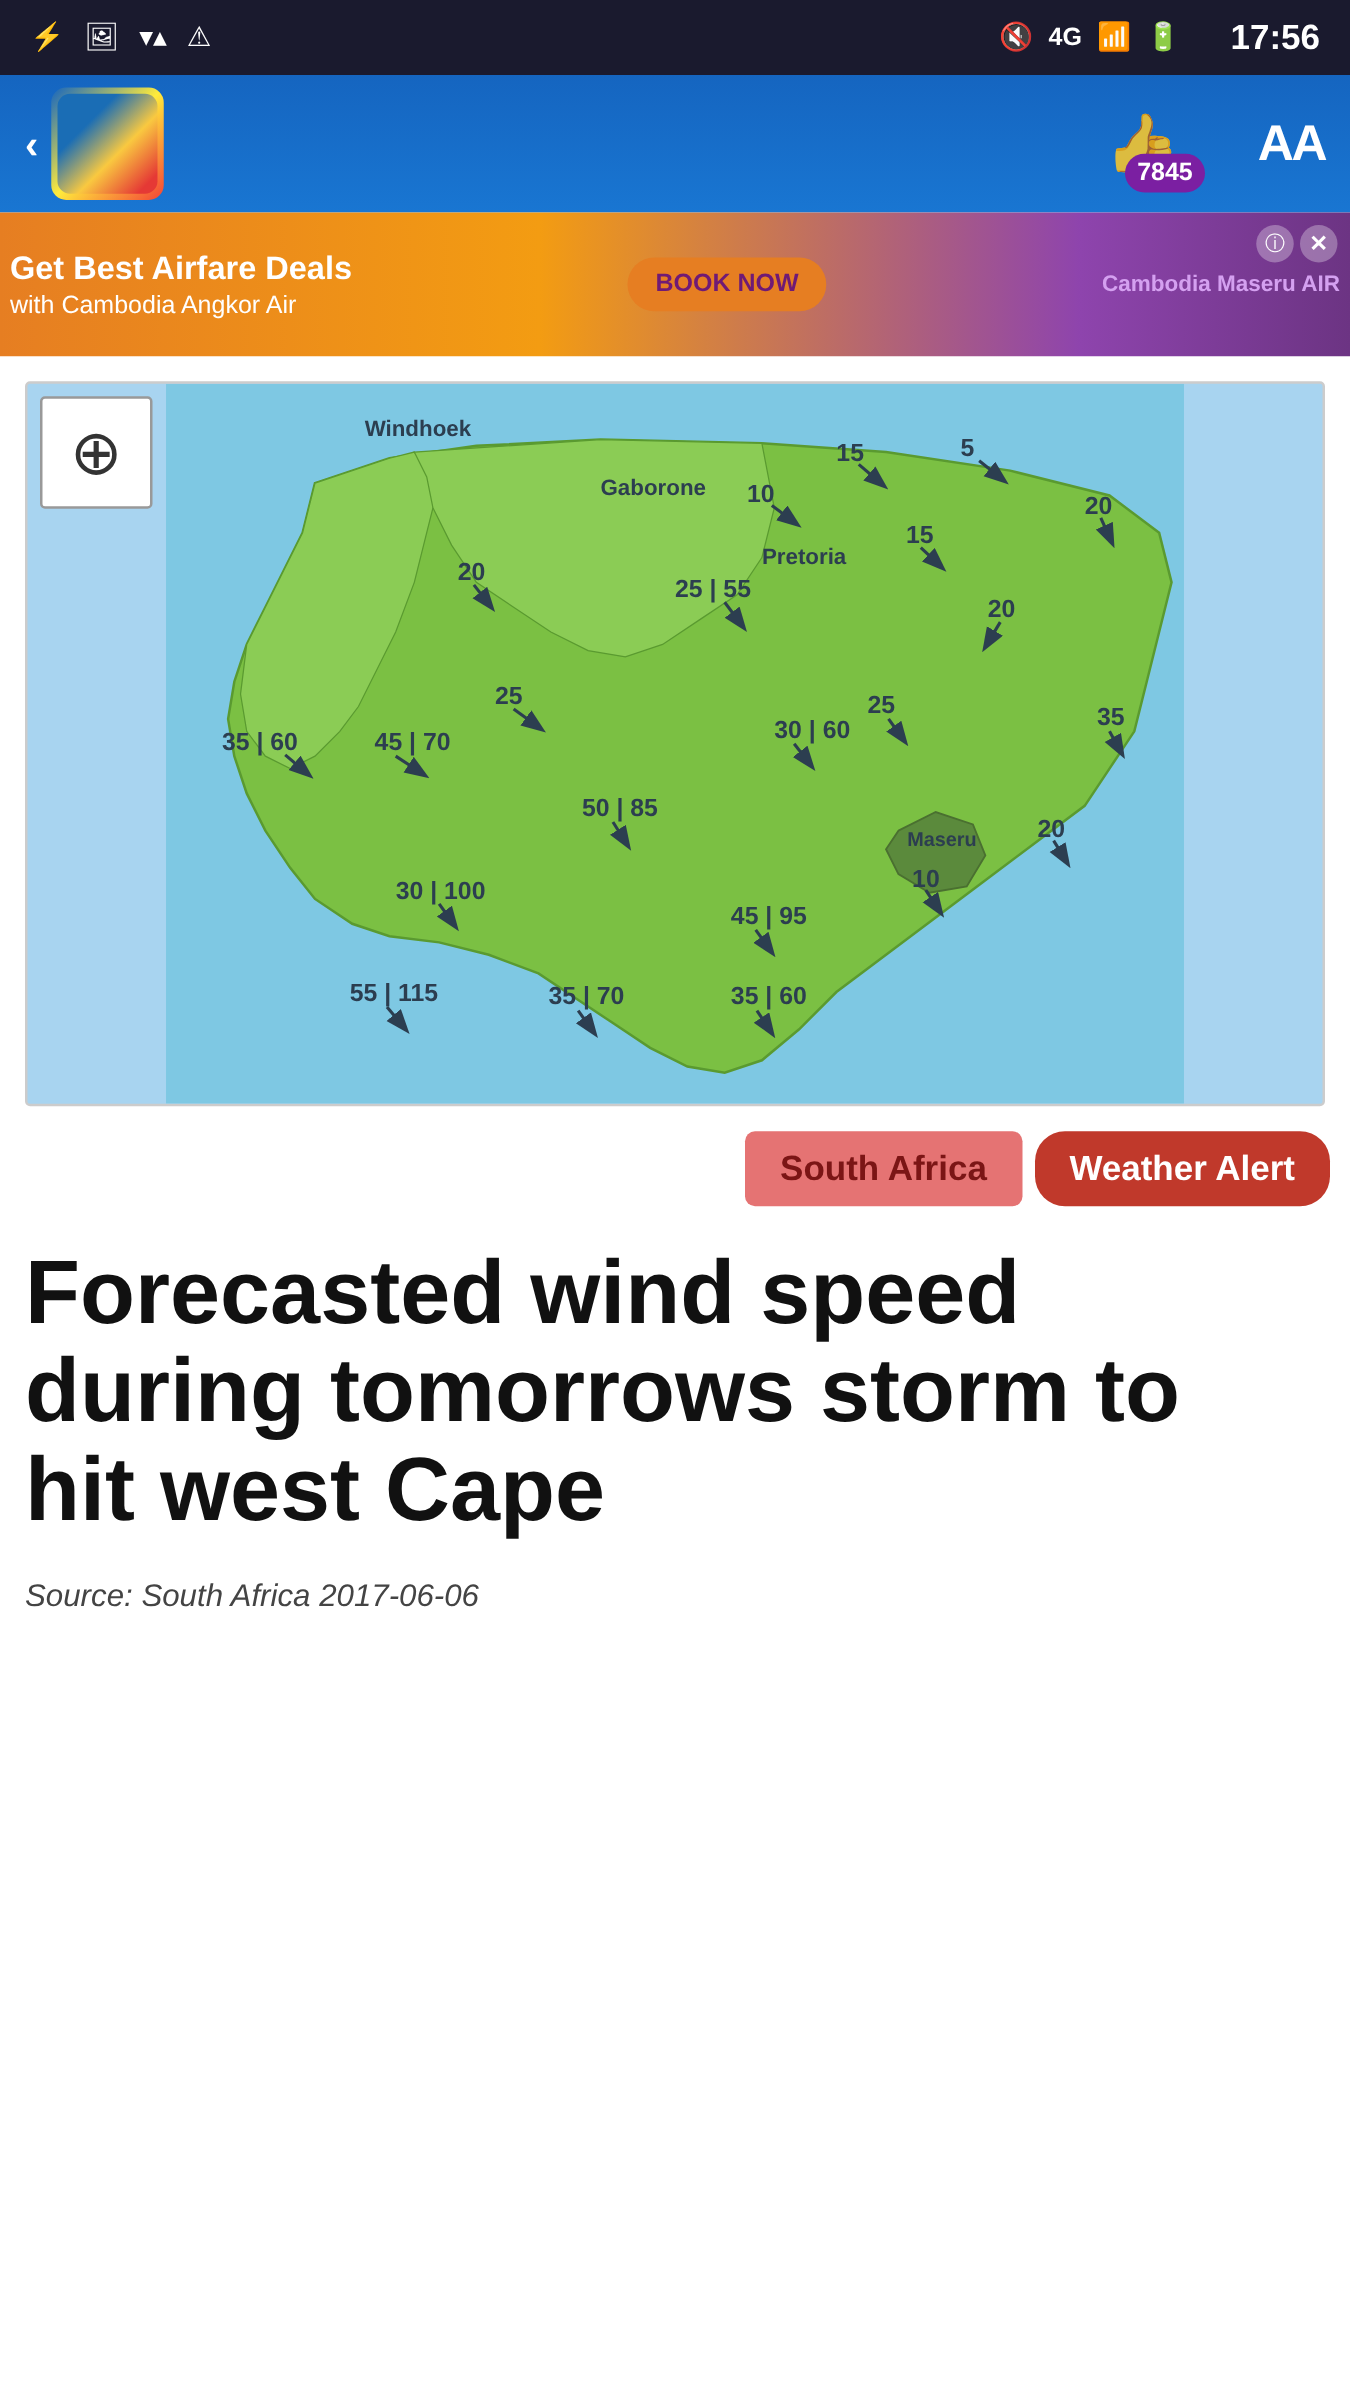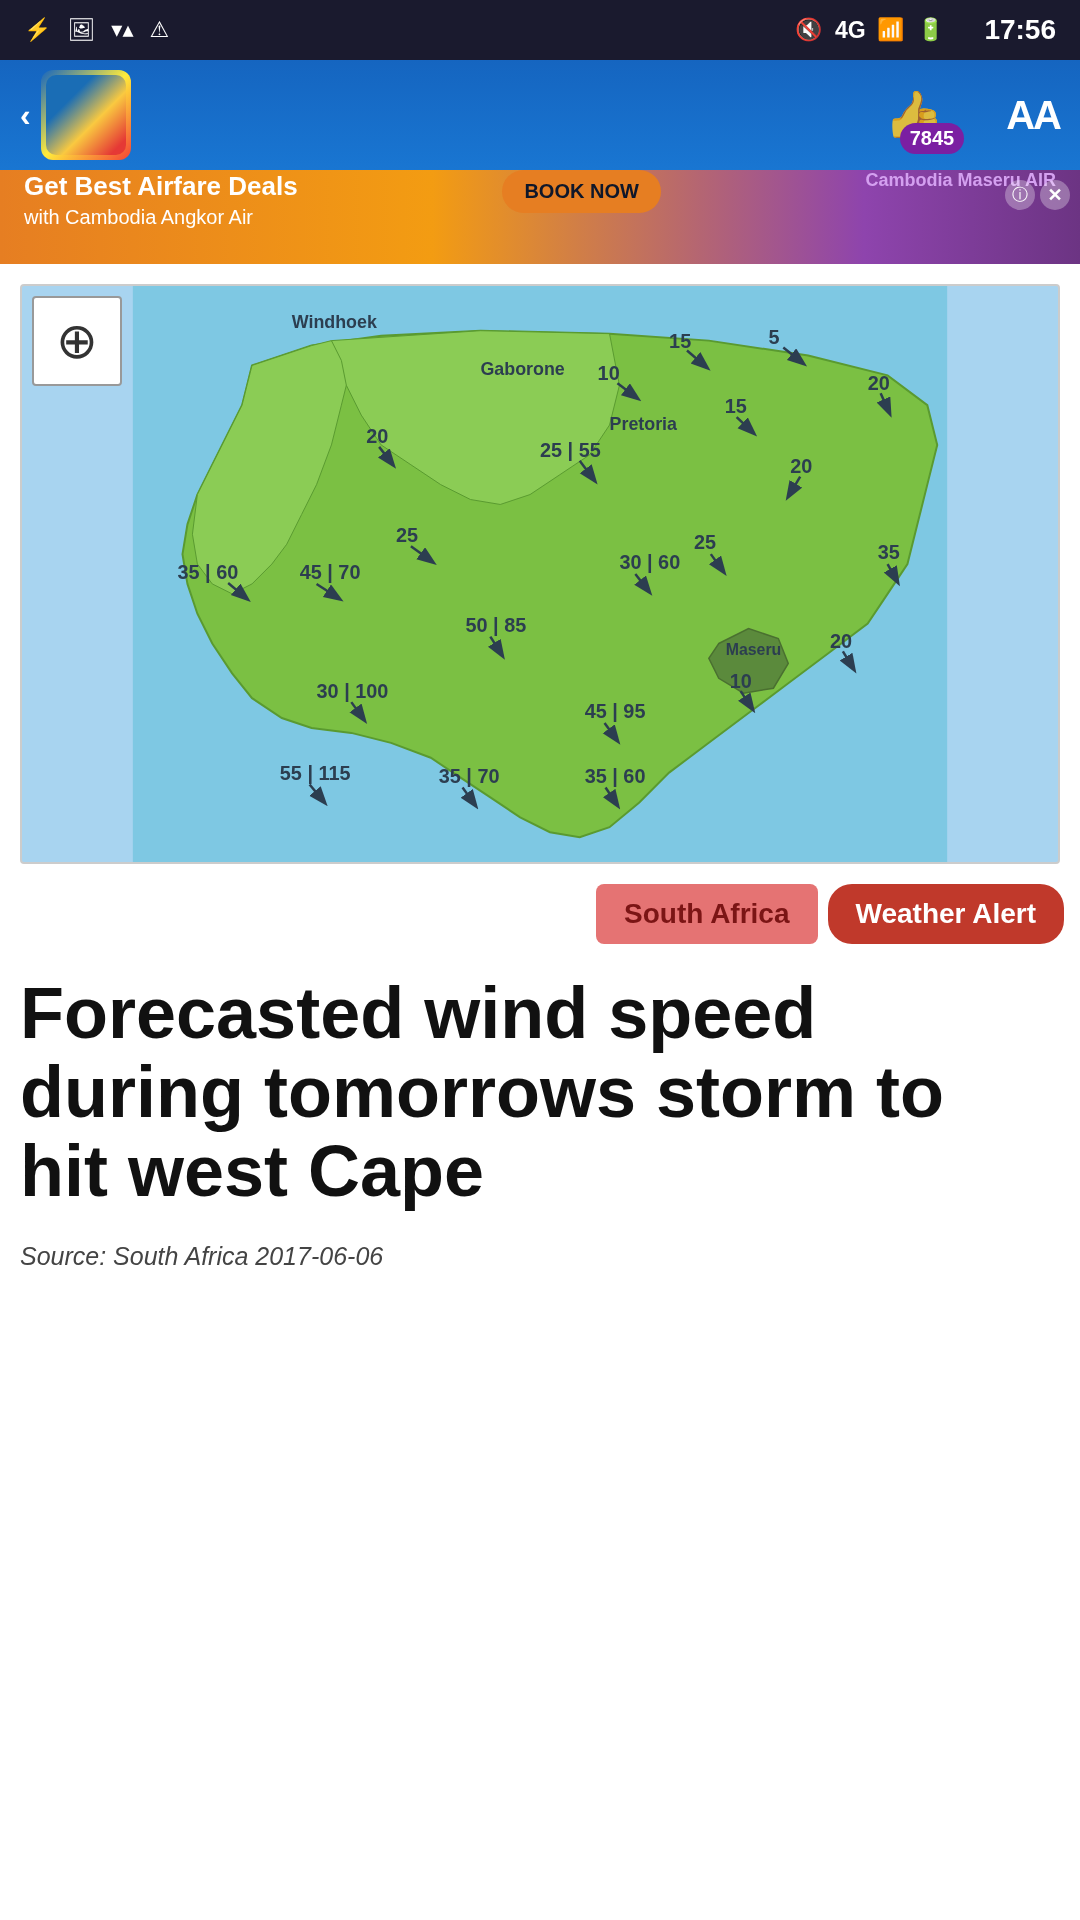--- a/index.html
+++ b/index.html
@@ -103,43 +103,43 @@
     .font-size-icon {
       color: white;
       font-size: 40px;
       font-weight: bold;
       letter-spacing: -2px;
       margin-left: 32px;
     }
 
     
     .ad-banner {
-      height: 94px;
+      height: 115px;
       background: linear-gradient(90deg, #e67e22 0%, #f39c12 40%, #8e44ad 80%, #6c3483 100%);
       display: flex;
-      align-items: flex-start;
+      align-items: center;
       justify-content: space-between;
-      padding: 0 24px;
+      padding: 0 8px;
       position: relative;
     }
     .ad-text-block {
       color: white;
     }
     .ad-title {
       font-size: 26px;
       font-weight: bold;
       line-height: 1.3;
     }
     .ad-subtitle {
       font-size: 20px;
       line-height: 1.3;
     }
     .ad-button {
       background: #e67e22;
-      color: #0f172a;
+      color: #701a75;
       border: none;
       border-radius: 25px;
       padding: 10px 22px;
       font-size: 20px;
       font-weight: bold;
       cursor: pointer;
       white-space: nowrap;
     }
     .ad-logo-text {
       color: #d4a0f0;
@@ -264,21 +264,21 @@
 
 <div class="status-bar">
   <div class="status-bar-left">
     <span class="status-icon">⚡</span>
     <span class="status-icon">🖼</span>
     <span class="status-icon">▾▴</span>
     <span class="status-icon">⚠</span>
   </div>
   <div class="status-bar-right">
     <span style="font-size:22px;">🔇</span>
-    <span style="font-size:23px;font-weight:bold;">4G</span>
+    <span style="font-size:20px;font-weight:bold;">4G</span>
     <span style="font-size:22px;">📶</span>
     <span style="font-size:22px;">🔋</span>
     <span style="font-size:28px;font-weight:bold;margin-left:28px;">17:56</span>
   </div>
 </div>
 
 <div class="app-header">
   <div class="header-left">
     <span class="back-arrow">‹</span>
     <div class="app-logo">

